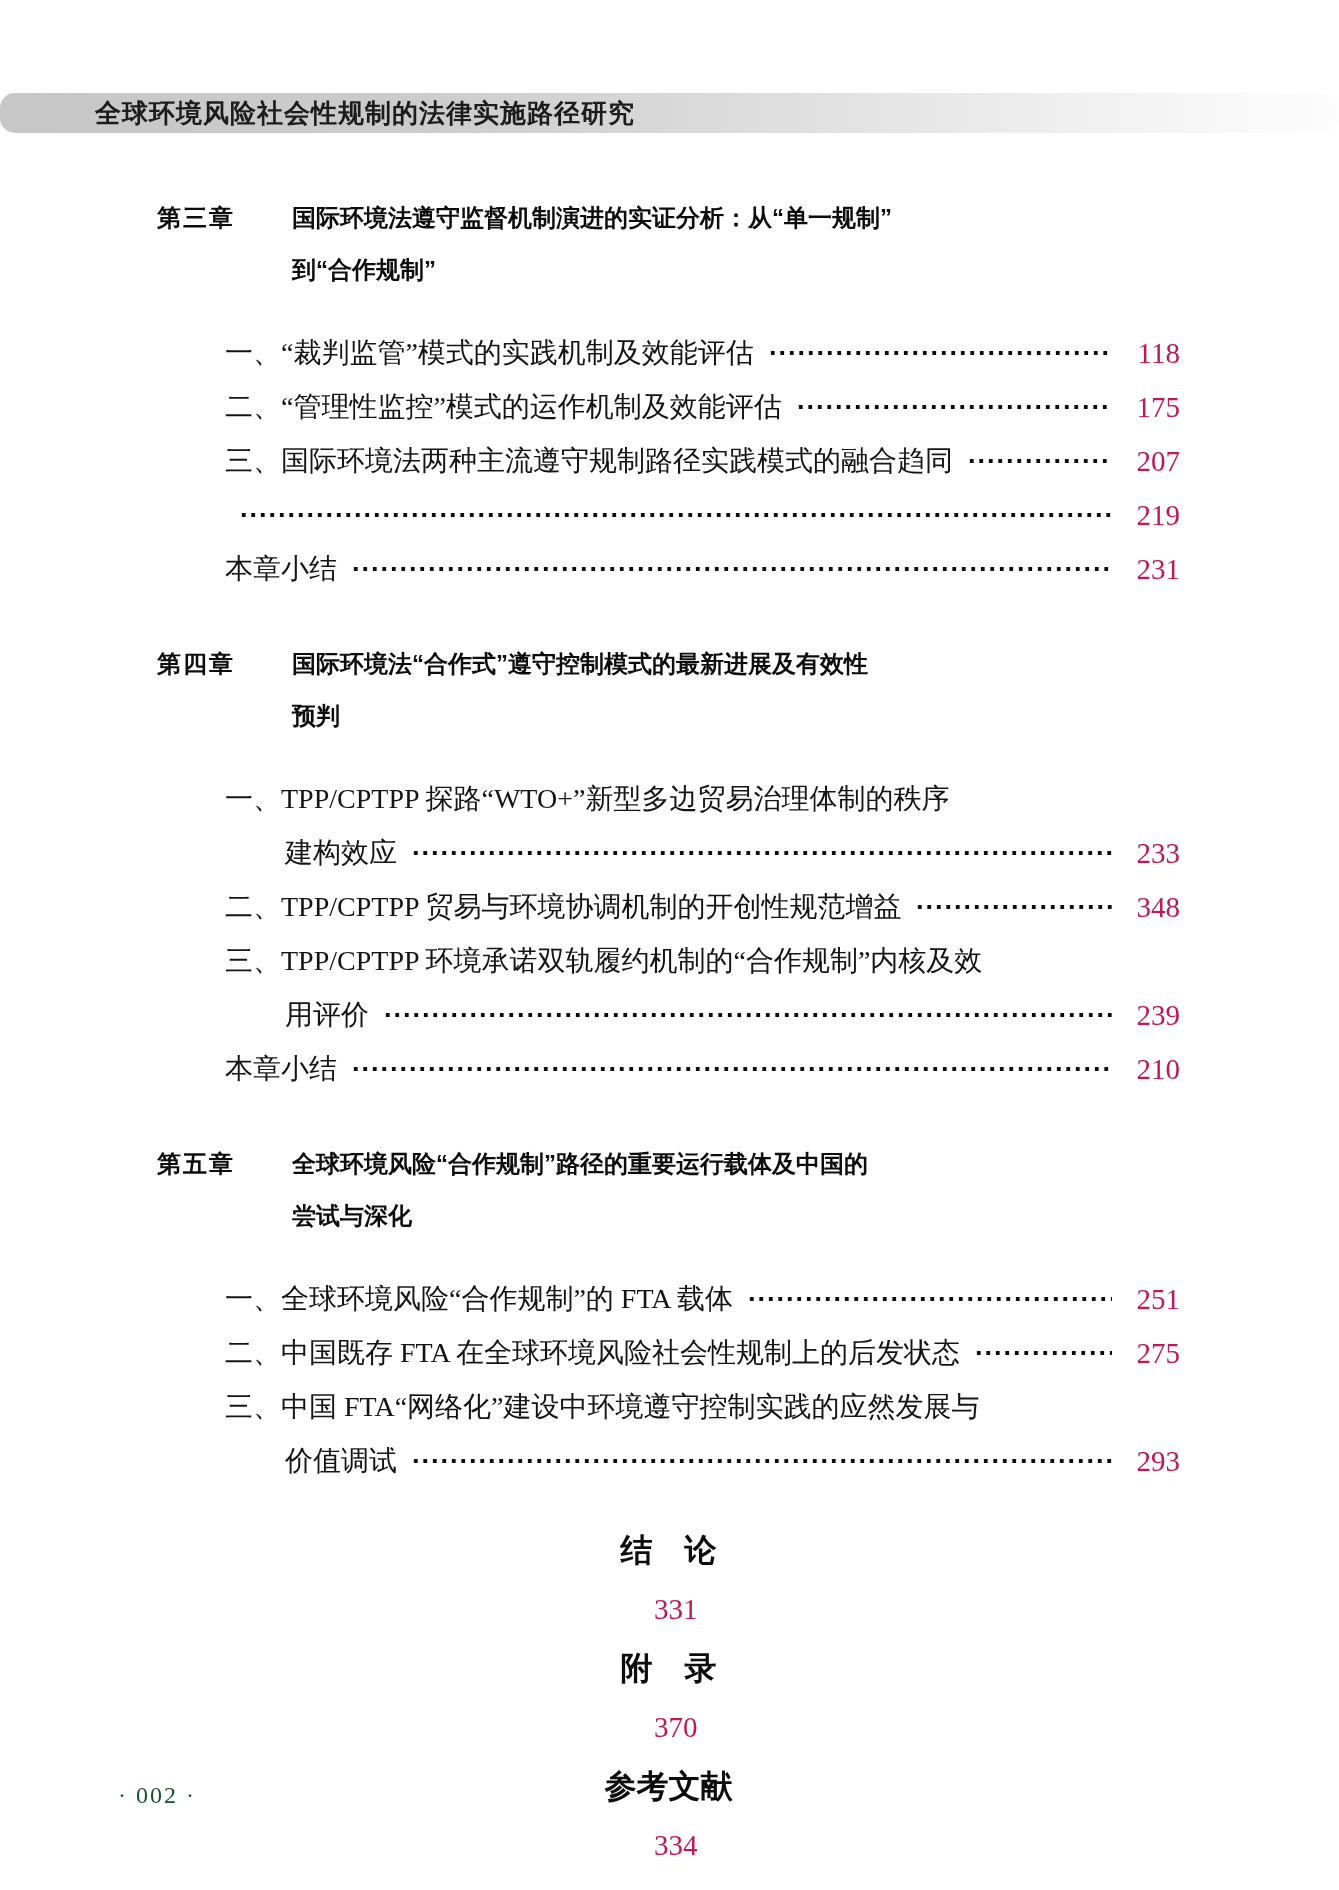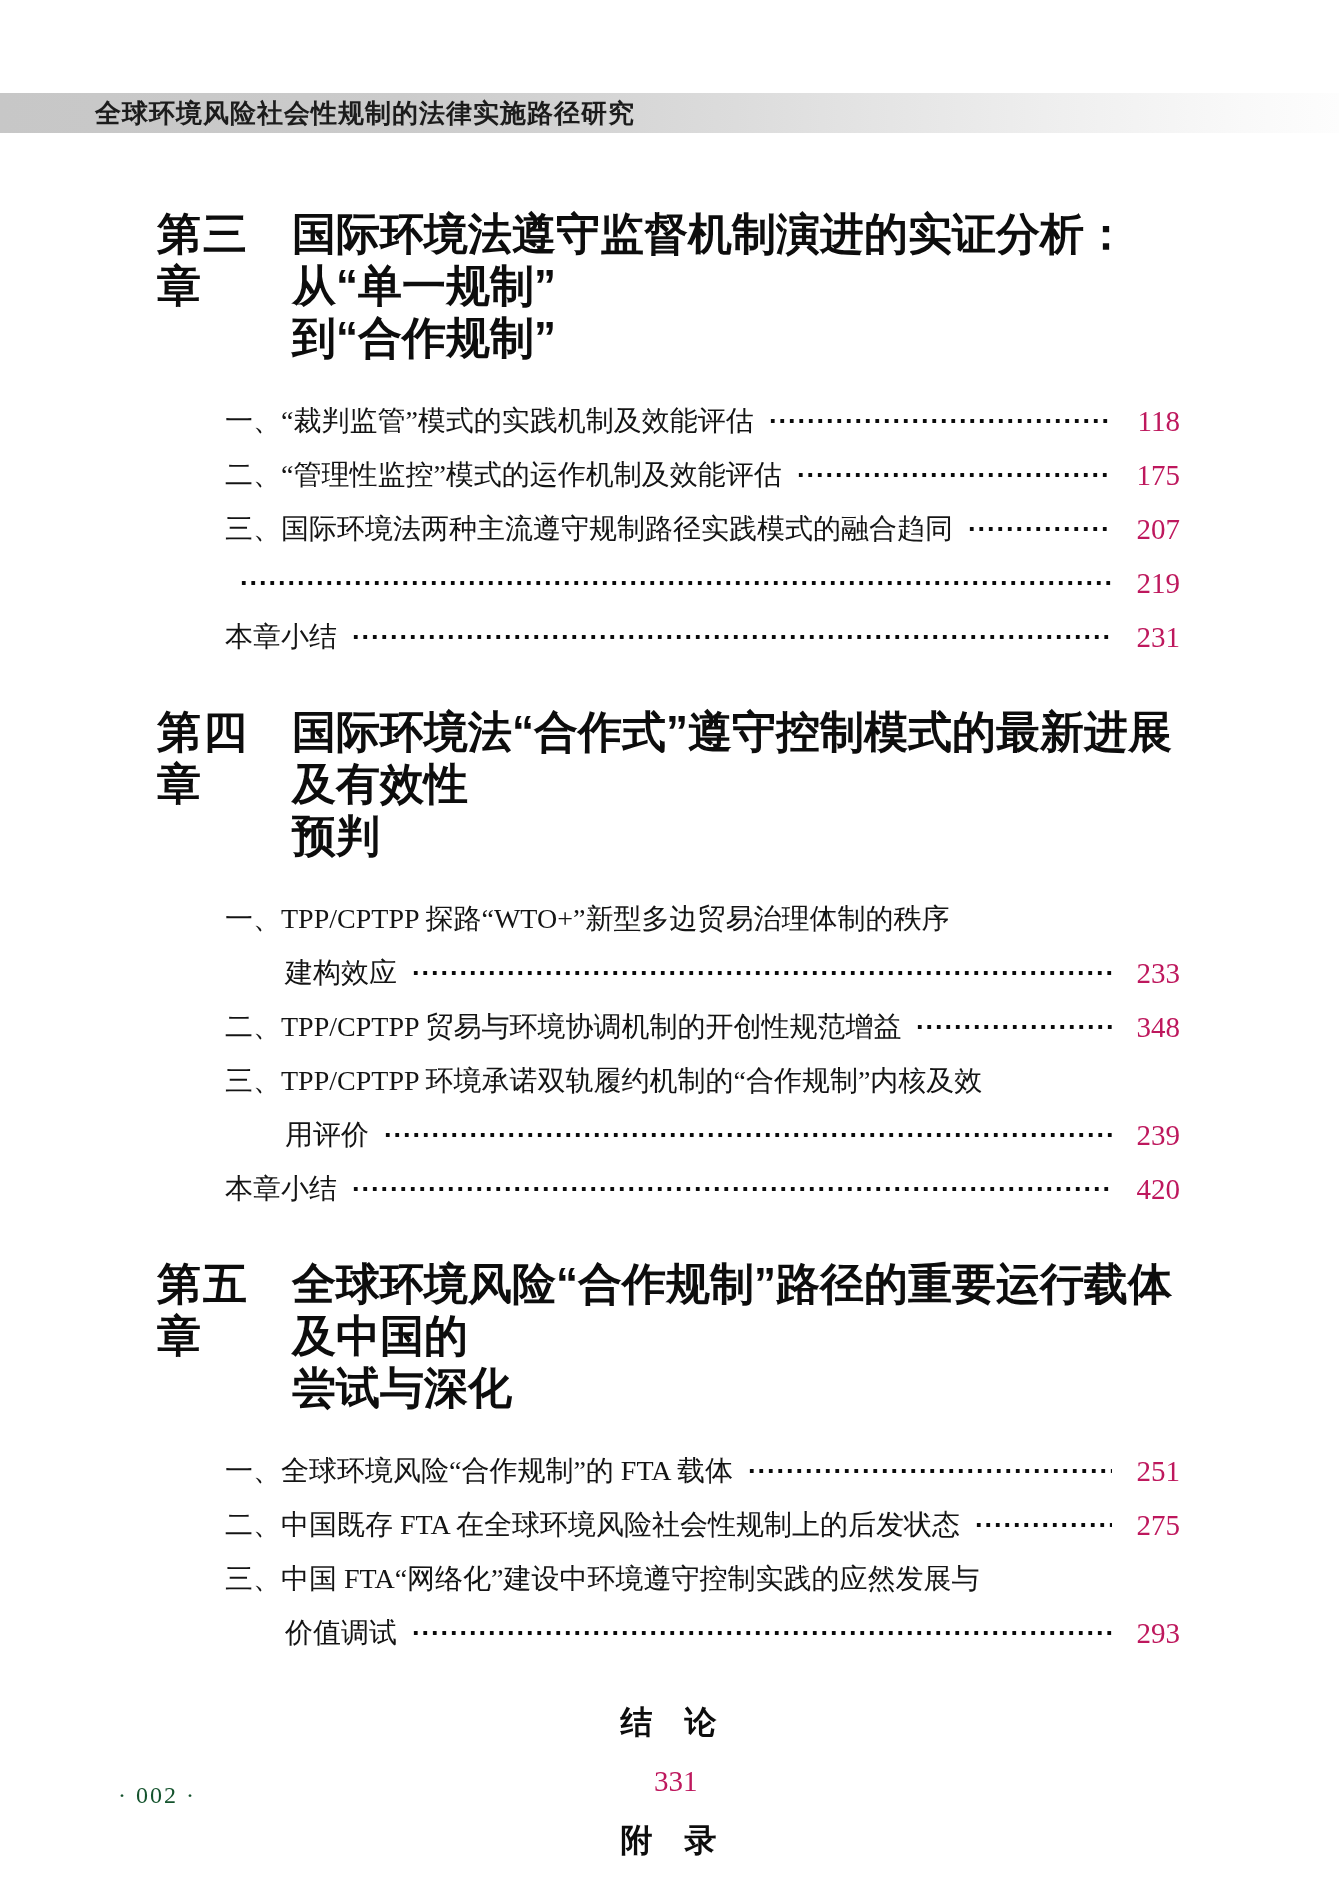--- a/index.html
+++ b/index.html
@@ -5,33 +5,33 @@
   html,body { margin:0; padding:0; background:#ffffff; }
   .page {
     position:relative; width:1339px; height:1890px; margin:0 auto;
     background:#ffffff; color:#111; overflow:hidden;
     font-family:"Liberation Serif","DejaVu Serif",serif;
   }
   
   .band {
     position:absolute; top:93px; left:0; width:1339px; height:40px;
     background:linear-gradient(90deg,#c7c7c7 0%,#cbcbcb 30%,#dcdcdc 55%,#eeeeee 78%,#f9f9f9 93%,#fdfdfd 100%);
-    display:flex; align-items:center;
+    display:flex; align-items:center;border-radius:15px;
   }
   .band-title {
     margin-left:95px; font-size:26px; font-weight:bold; letter-spacing:1px;
     color:#1c1c1c; font-family:"Liberation Sans","DejaVu Sans",sans-serif;
   }
   
   .toc { position:absolute; top:0; left:0; right:0; padding:192px 159px 0 157px; }
   .ch { margin-top:42px; }
   .ch:first-of-type { margin-top:0; }
   .ch-head {
-    display:flex; font-size:44px; line-height:52px; font-weight:bold;
-    color:#0d0d0d; font-family:"Liberation Sans","DejaVu Sans",sans-serif;margin-top:16px;
+    display:flex; font-size:24px; line-height:52px; font-weight:bold;
+    color:#0d0d0d; font-family:"Liberation Sans","DejaVu Sans",sans-serif;
   }
   .ch-label { flex:none; width:135px; letter-spacing:2px; }
   .ch-title { flex:1; }
   .items { margin-top:30px; font-size:28px; line-height:54px; color:#141414; }
   .row { display:flex; align-items:center; padding-left:68px; }
   .row-cont { padding-left:128px; }
   .txt { flex:none; white-space:nowrap; }
   .leader {
     flex:1; min-width:30px; height:54px; margin:0 10px 0 14px;
     background-image:radial-gradient(circle,#0a0a0a 2px,transparent 2.3px);
@@ -122,21 +122,21 @@
           <span class="txt">三、TPP/CPTPP 环境承诺双轨履约机制的“合作规制”内核及效</span>
         </div>
         <div class="row row-cont">
           <span class="txt">用评价</span>
           <span class="leader"></span>
           <span class="num">239</span>
         </div>
         <div class="row">
           <span class="txt">本章小结</span>
           <span class="leader"></span>
-          <span class="num">420</span>
+          <span class="num">210</span>
         </div>
       </div>
     </div>
 
     <div class="ch">
       <div class="ch-head">
         <span class="ch-label">第五章</span>
         <span class="ch-title">
           <span>全球环境风险“合作规制”路径的重要运行载体及中国的</span><br>
           <span>尝试与深化</span>

